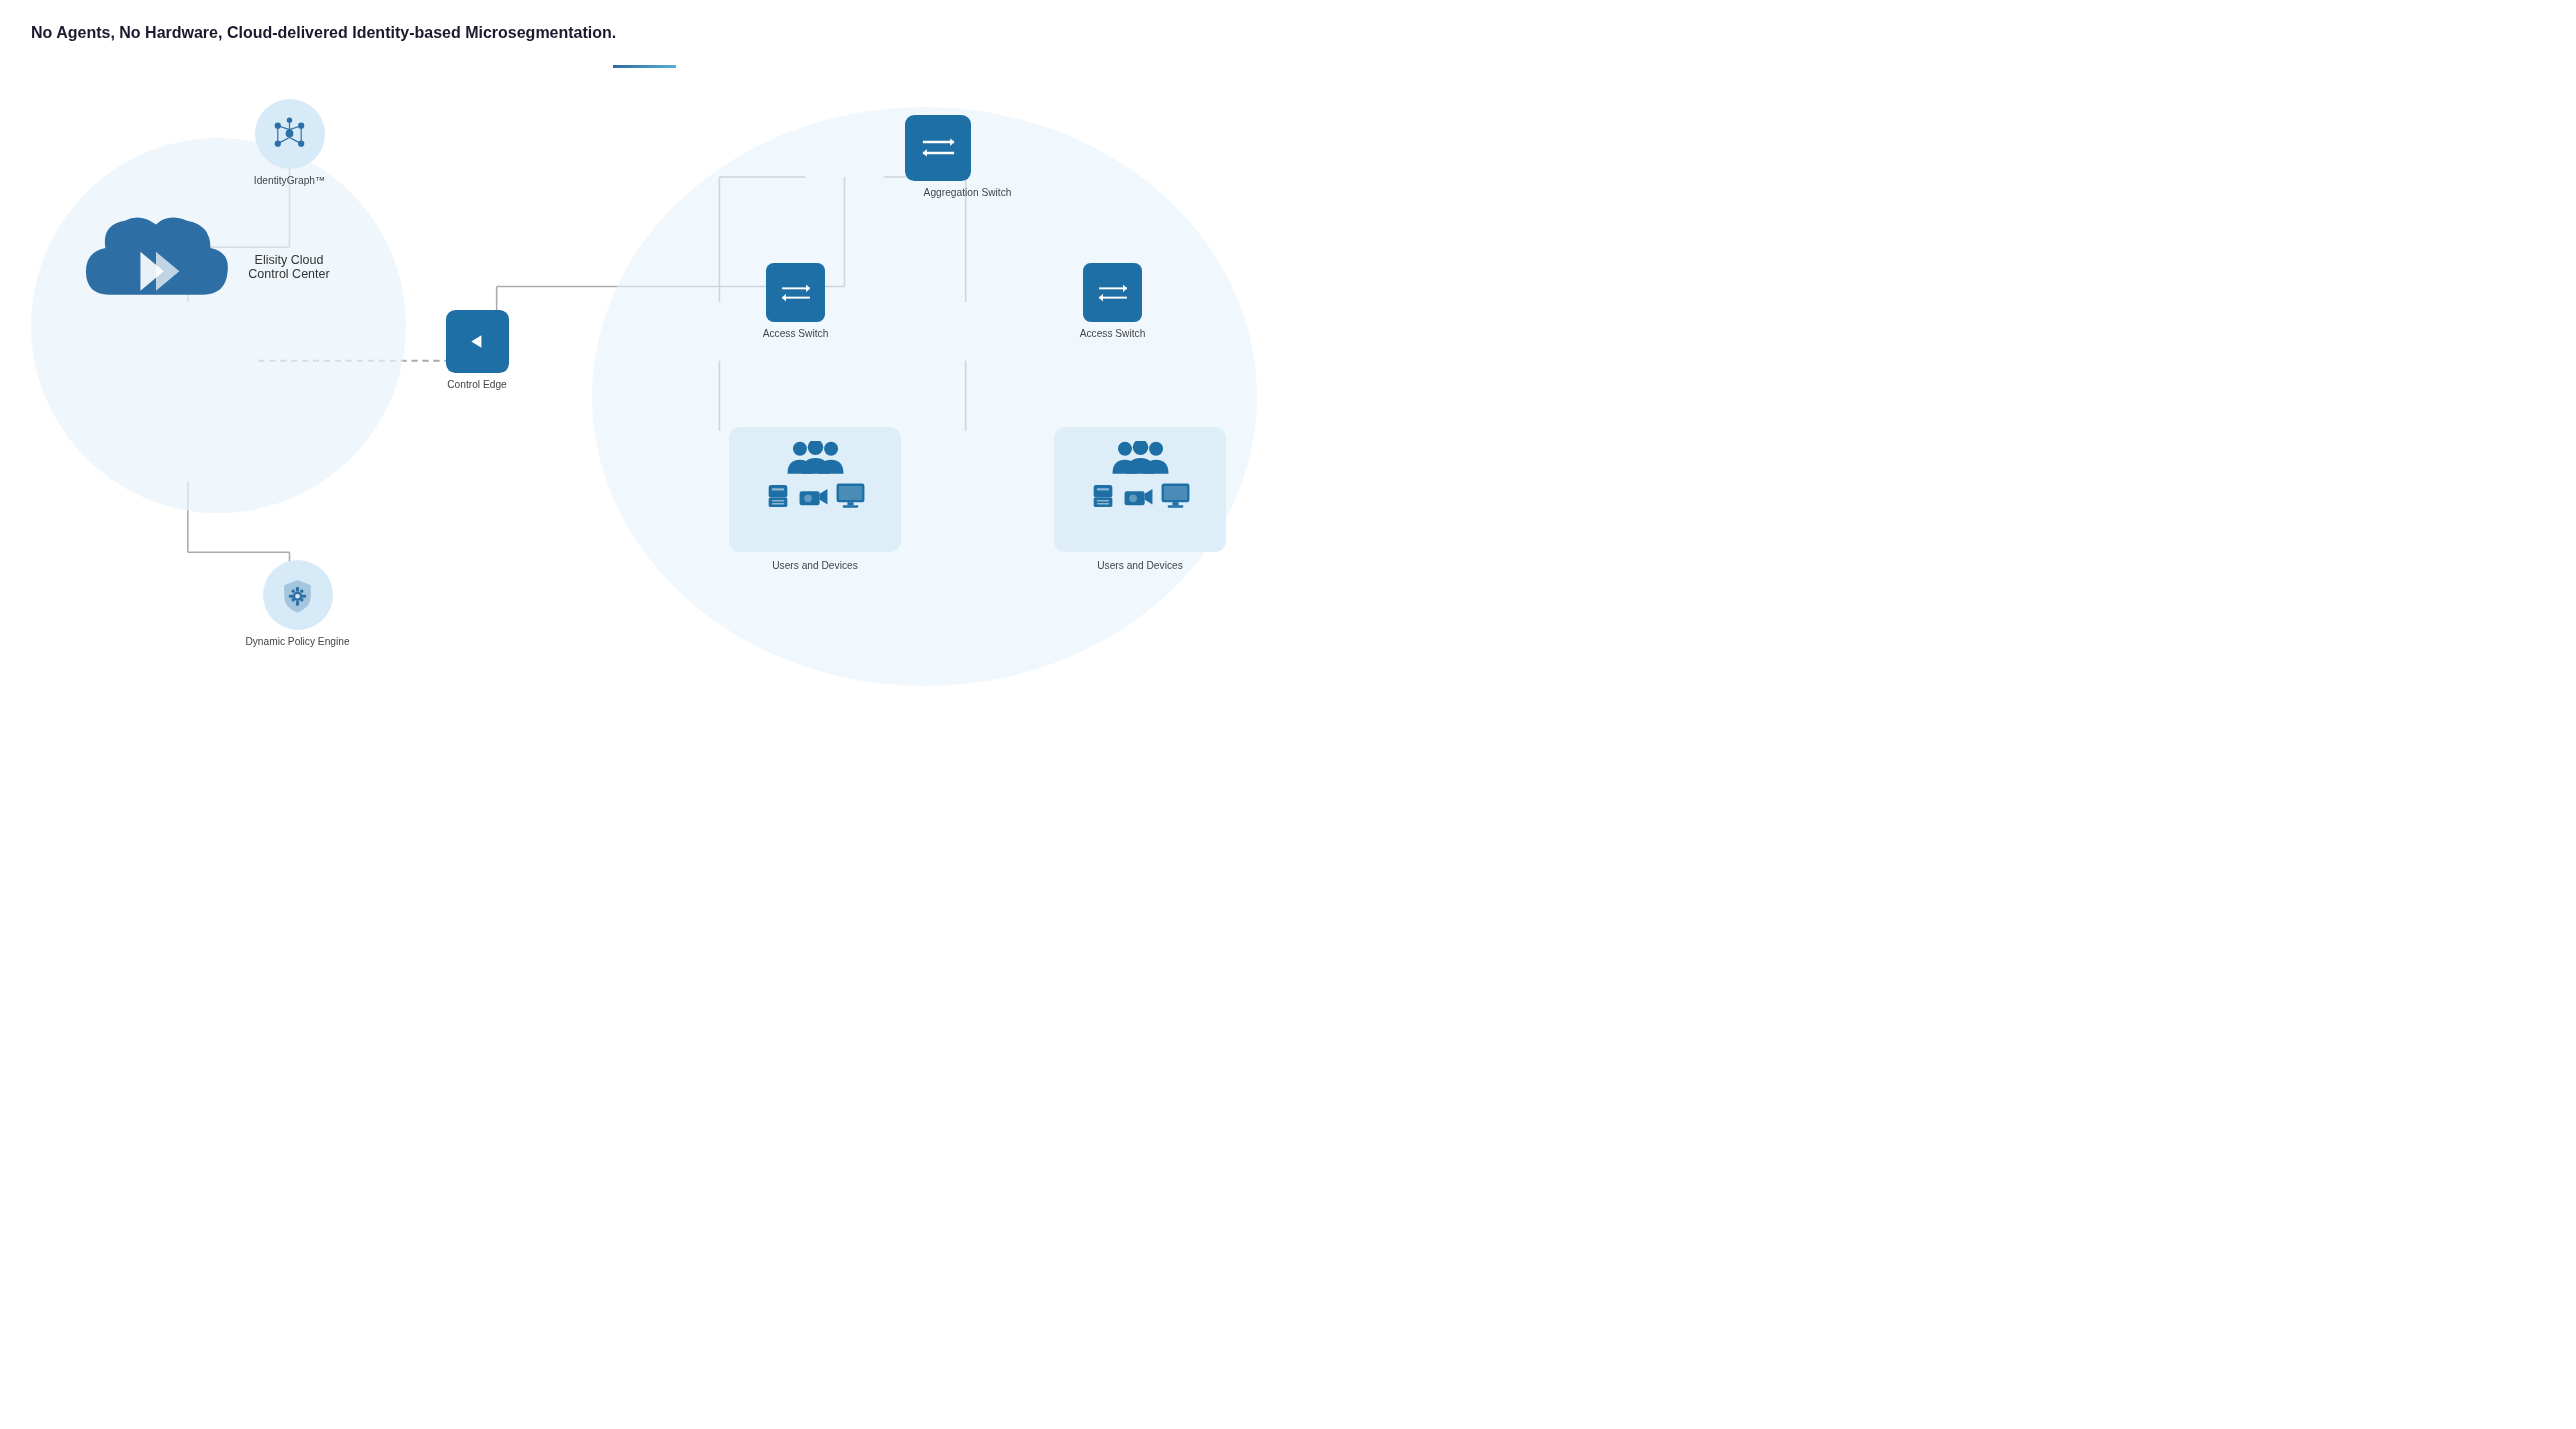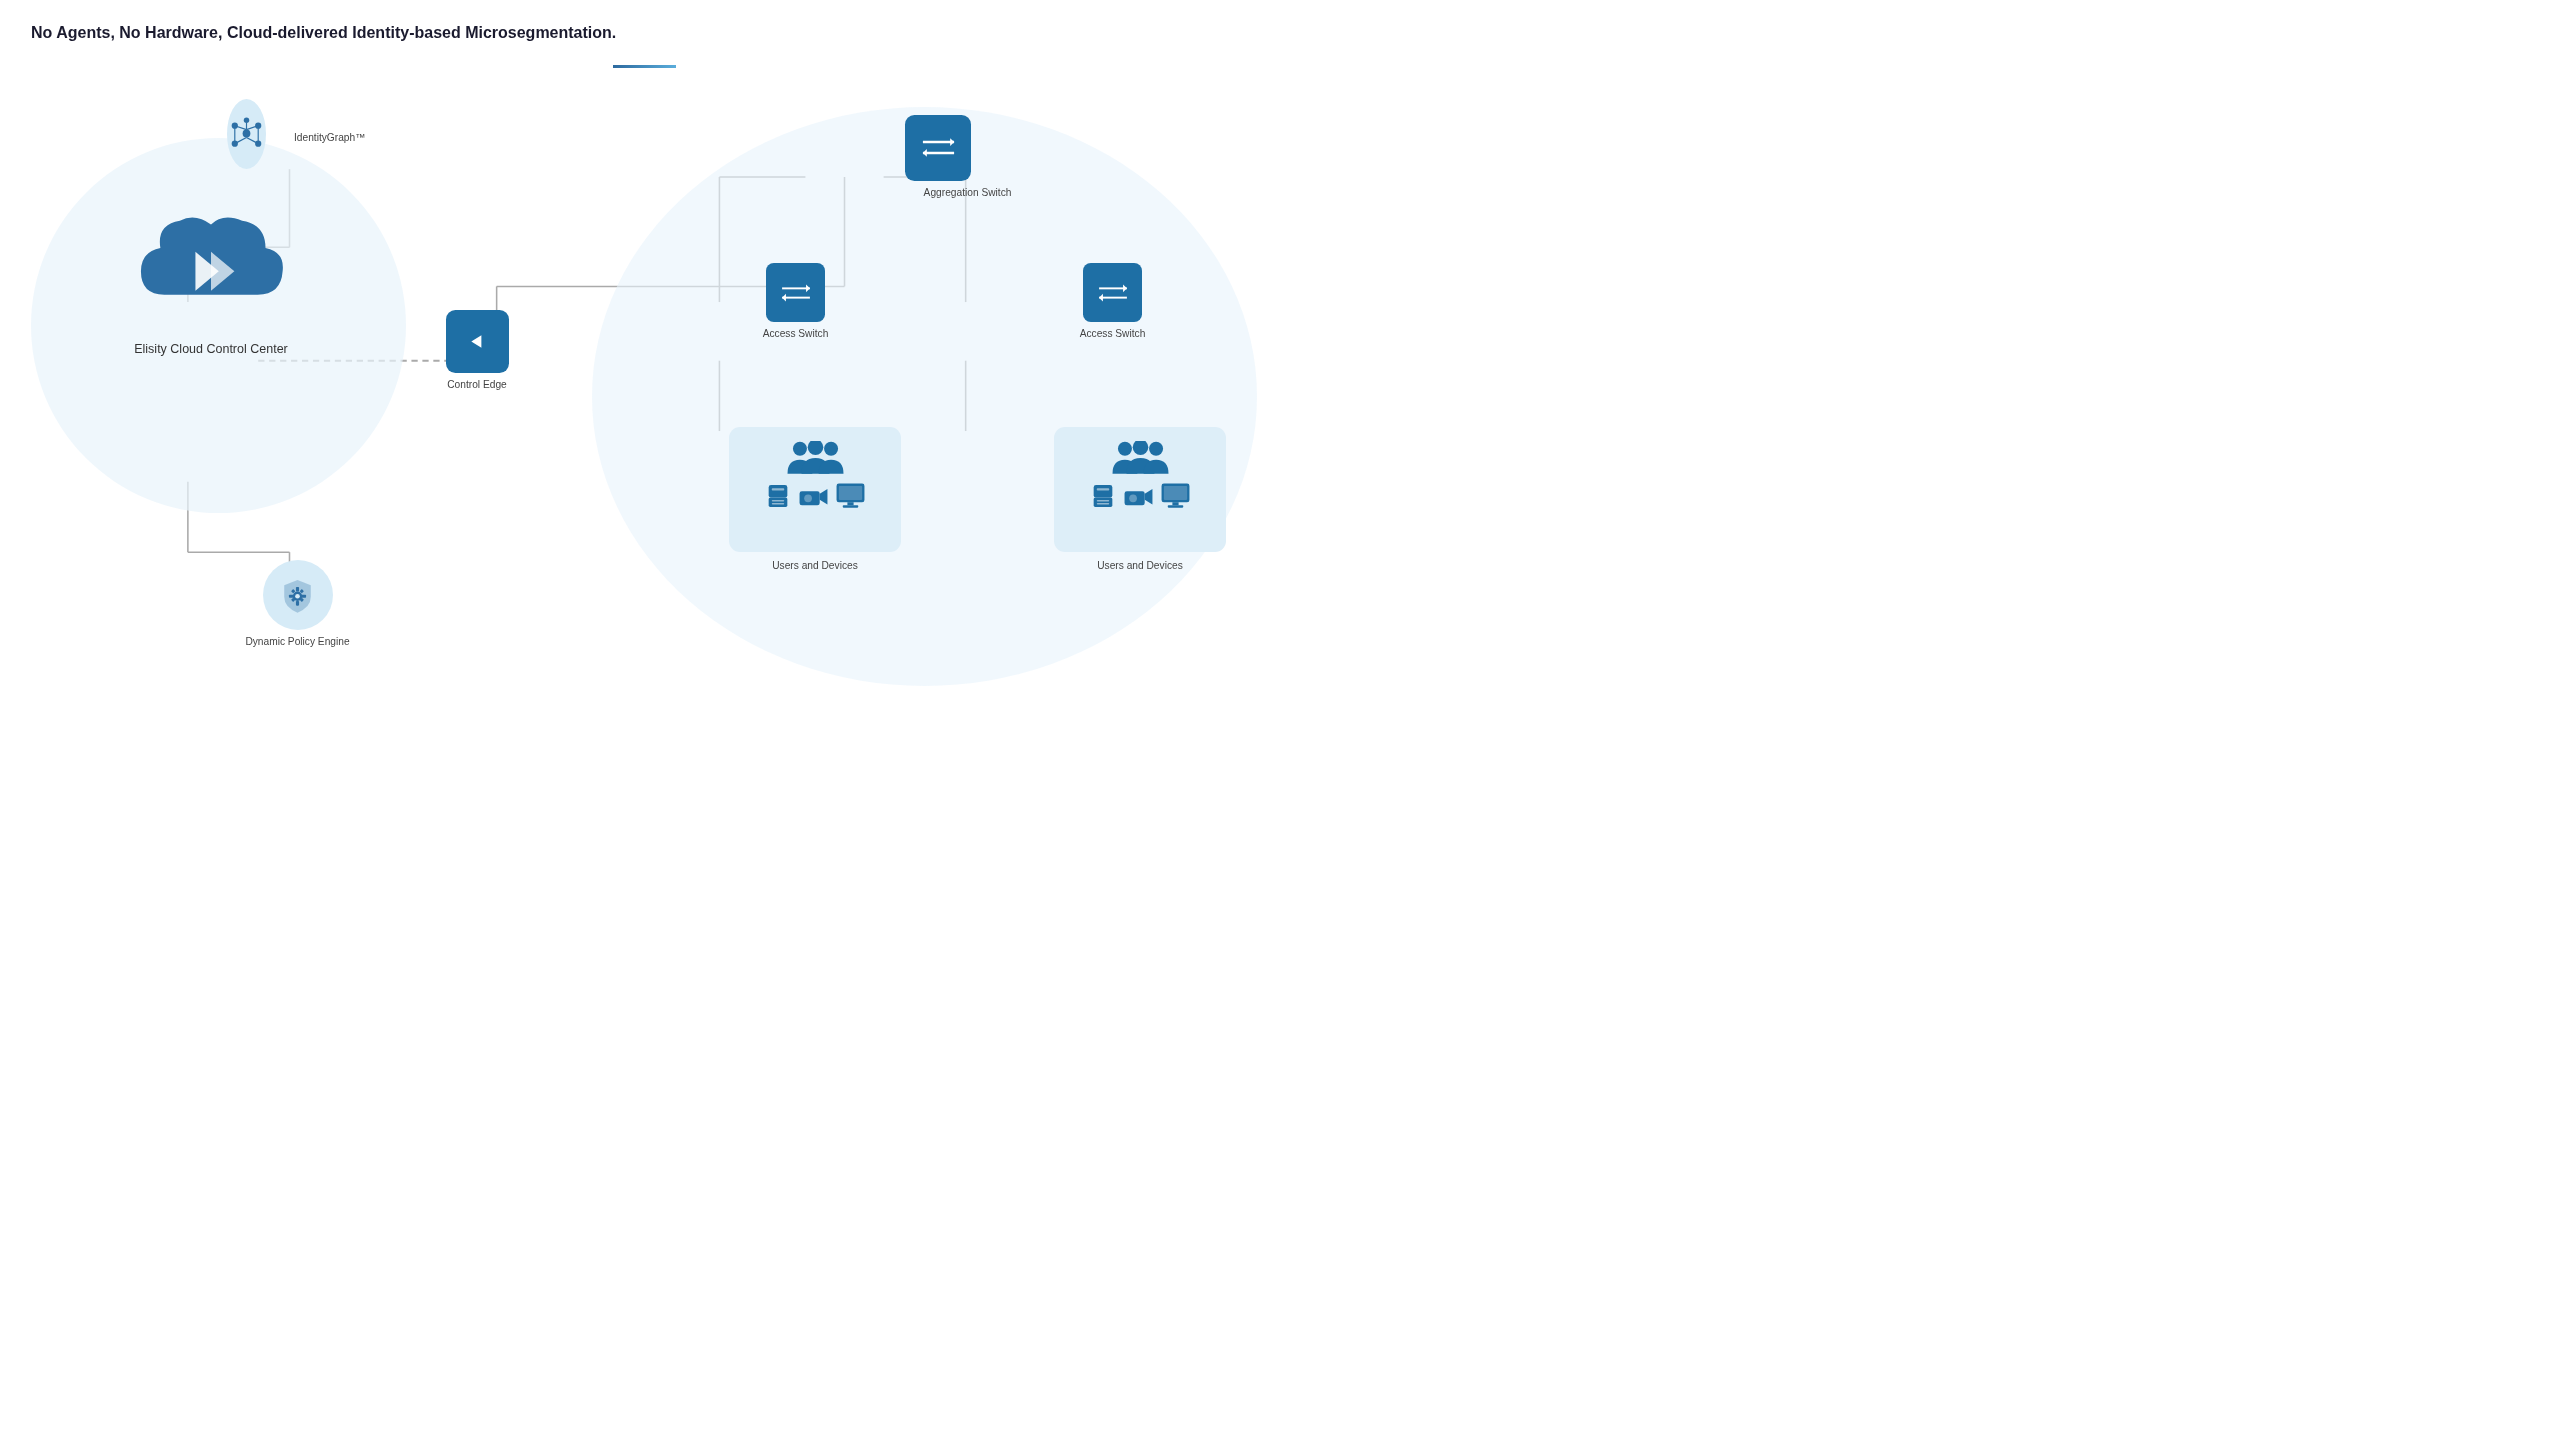--- a/index.html
+++ b/index.html
@@ -58,21 +58,21 @@
       background: #e8f4fb;
       opacity: 0.6;
     }
 
     
     .cloud-component {
       position: absolute;
       left: 47px;
       top: 102px;
       display: flex;
-      flex-direction: column;
+      flex-direction: row;
       align-items: center;
       width: 266px;
     }
     .cloud-icon-wrap {
       width: 172px;
       height: 141px;
       position: relative;
       display: flex;
       align-items: center;
       justify-content: center;
@@ -88,23 +88,23 @@
       margin-top: 7.8px;
       font-weight: 500;
     }
 
     
     .identity-graph {
       position: absolute;
       left: 196px;
       top: 7.8px;
       display: flex;
+      flex-direction: column;
       align-items: center;
       width: 125px;
-      gap: 28px;
     }
     .circle-icon {
       width: 70px;
       height: 70px;
       border-radius: 50%;
       background: #d6ebf7;
       display: flex;
       align-items: center;
       justify-content: center;
     }

